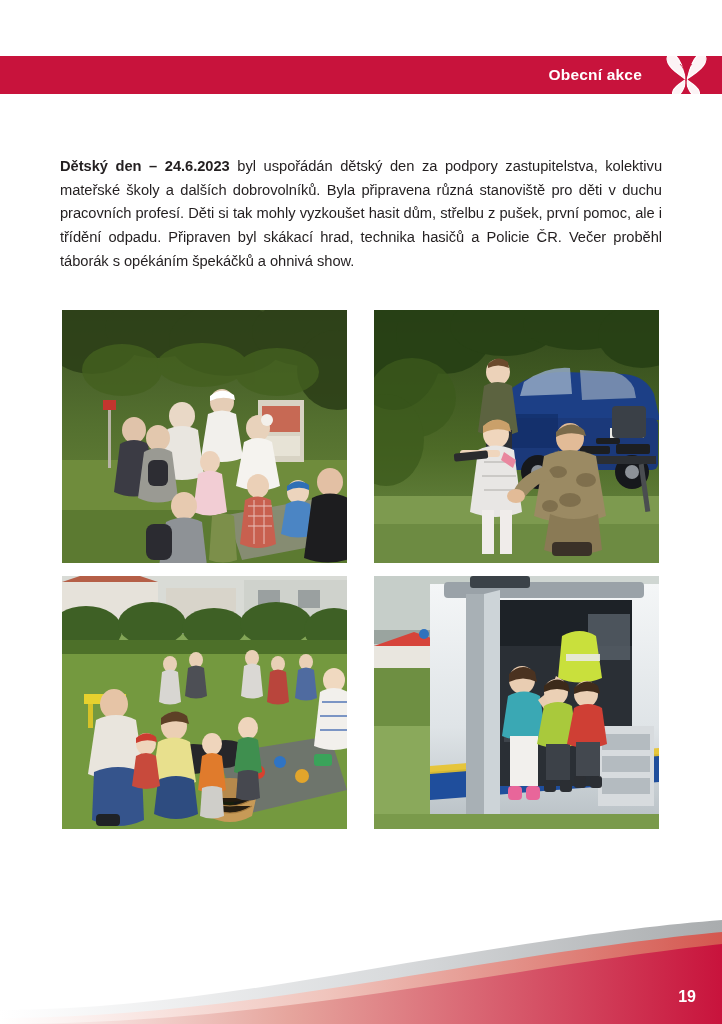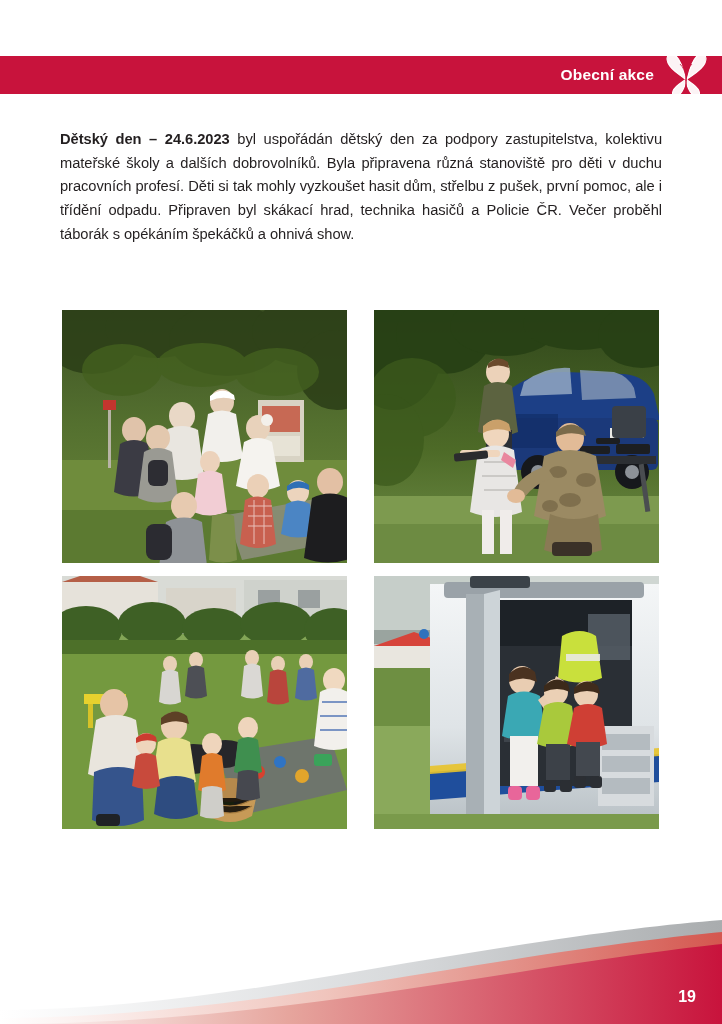--- a/index.html
+++ b/index.html
@@ -25,39 +25,39 @@
     background: #c8133c;
     display: flex;
     align-items: center;
     justify-content: flex-end;
   }
   .header-title {
     color: #ffffff;
     font-size: 15.5px;
     font-weight: bold;
     letter-spacing: 0.2px;
-    margin-right: 10px;
+    margin-right: 22px;
   }
   .header-logo {
     width: 44px;
     height: 38px;
     margin-right: 14px;
     position: relative;
     flex: 0 0 auto;
   }
   .header-logo svg {
     position: absolute;
     top: -6px;
     left: 0;
   }
 
   
   .article {
     position: absolute;
-    top: 113px;
+    top: 140px;
     left: 60px;
     width: 602px;
     font-size: 14.7px;
     line-height: 1.62;
     color: #231f20;
     text-align: justify;
     letter-spacing: -0.05px;
   }
   .article b {
     font-weight: bold;

